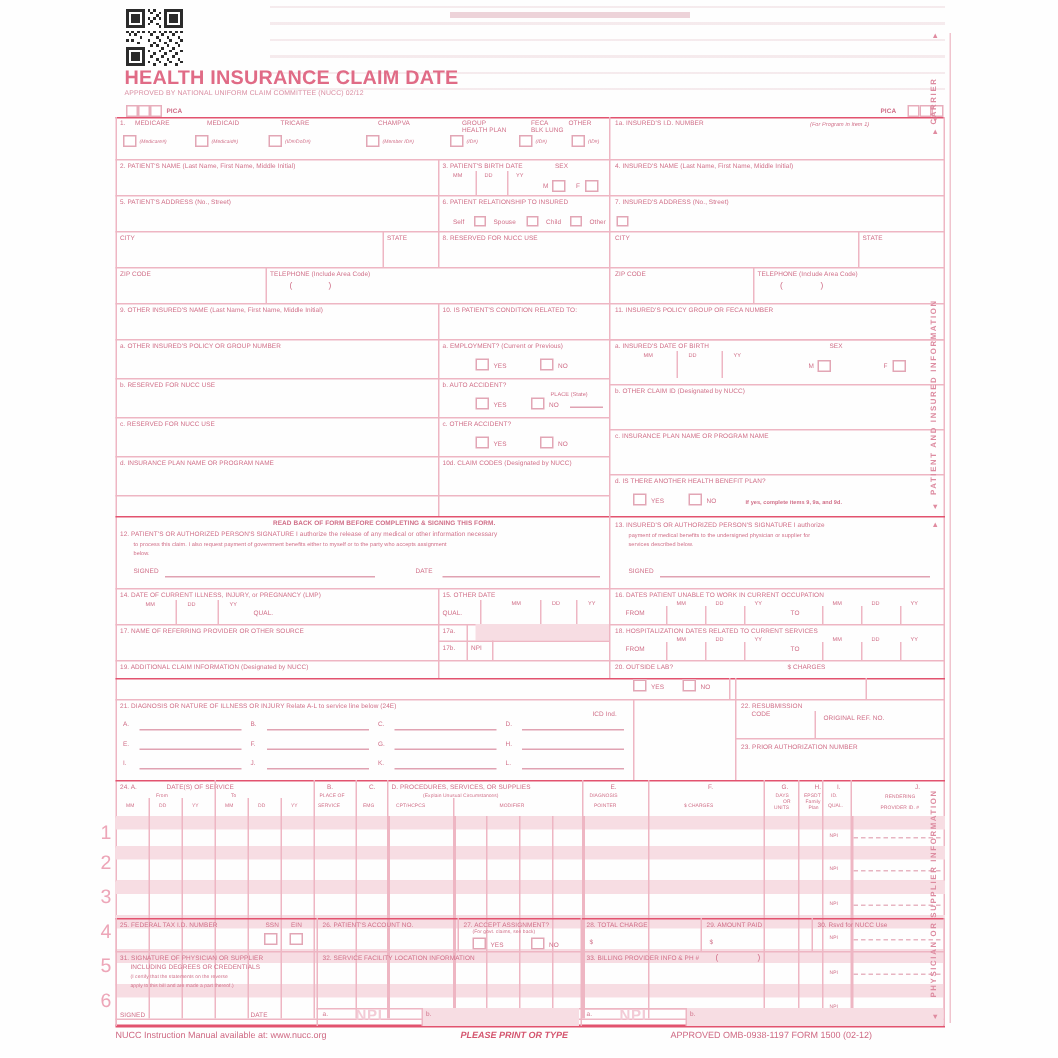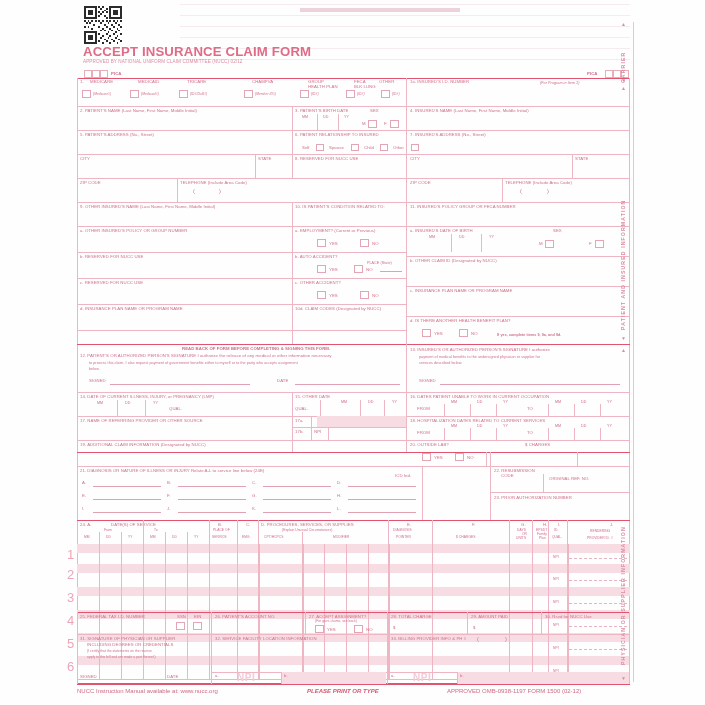--- a/index.html
+++ b/index.html
@@ -170,21 +170,21 @@
           <rect x="10" y="20" width="1" height="1"></rect>
           <rect x="12" y="19" width="1" height="1"></rect>
         <rect x="14" y="20" width="1" height="1"></rect>
           <rect x="16" y="19" width="1" height="1"></rect>
           <rect x="18" y="20" width="1" height="1"></rect>
         <rect x="20" y="19" width="1" height="1"></rect>
       </g>
     </svg>
   </div>
 
-  <div id="title">ACCEPT INSURANCE CLAIM FORM</div>
+  <div id="title">HEALTH INSURANCE CLAIM DATE</div>
   <div id="subtitle">APPROVED BY NATIONAL UNIFORM CLAIM COMMITTEE (NUCC) 02/12</div>
 
   <div class="picabox" style="left:84px;top:70px;"></div>
   <div class="picabox" style="left:92px;top:70px;"></div>
   <div class="picabox" style="left:100px;top:70px;"></div>
   <div class="lb b" style="left:111px;top:71.5px;">PICA</div>
   <div class="lb b" style="left:587px;top:71.5px;">PICA</div>
   <div class="picabox" style="left:605px;top:70px;"></div>
   <div class="picabox" style="left:613px;top:70px;"></div>
   <div class="picabox" style="left:621px;top:70px;"></div>

